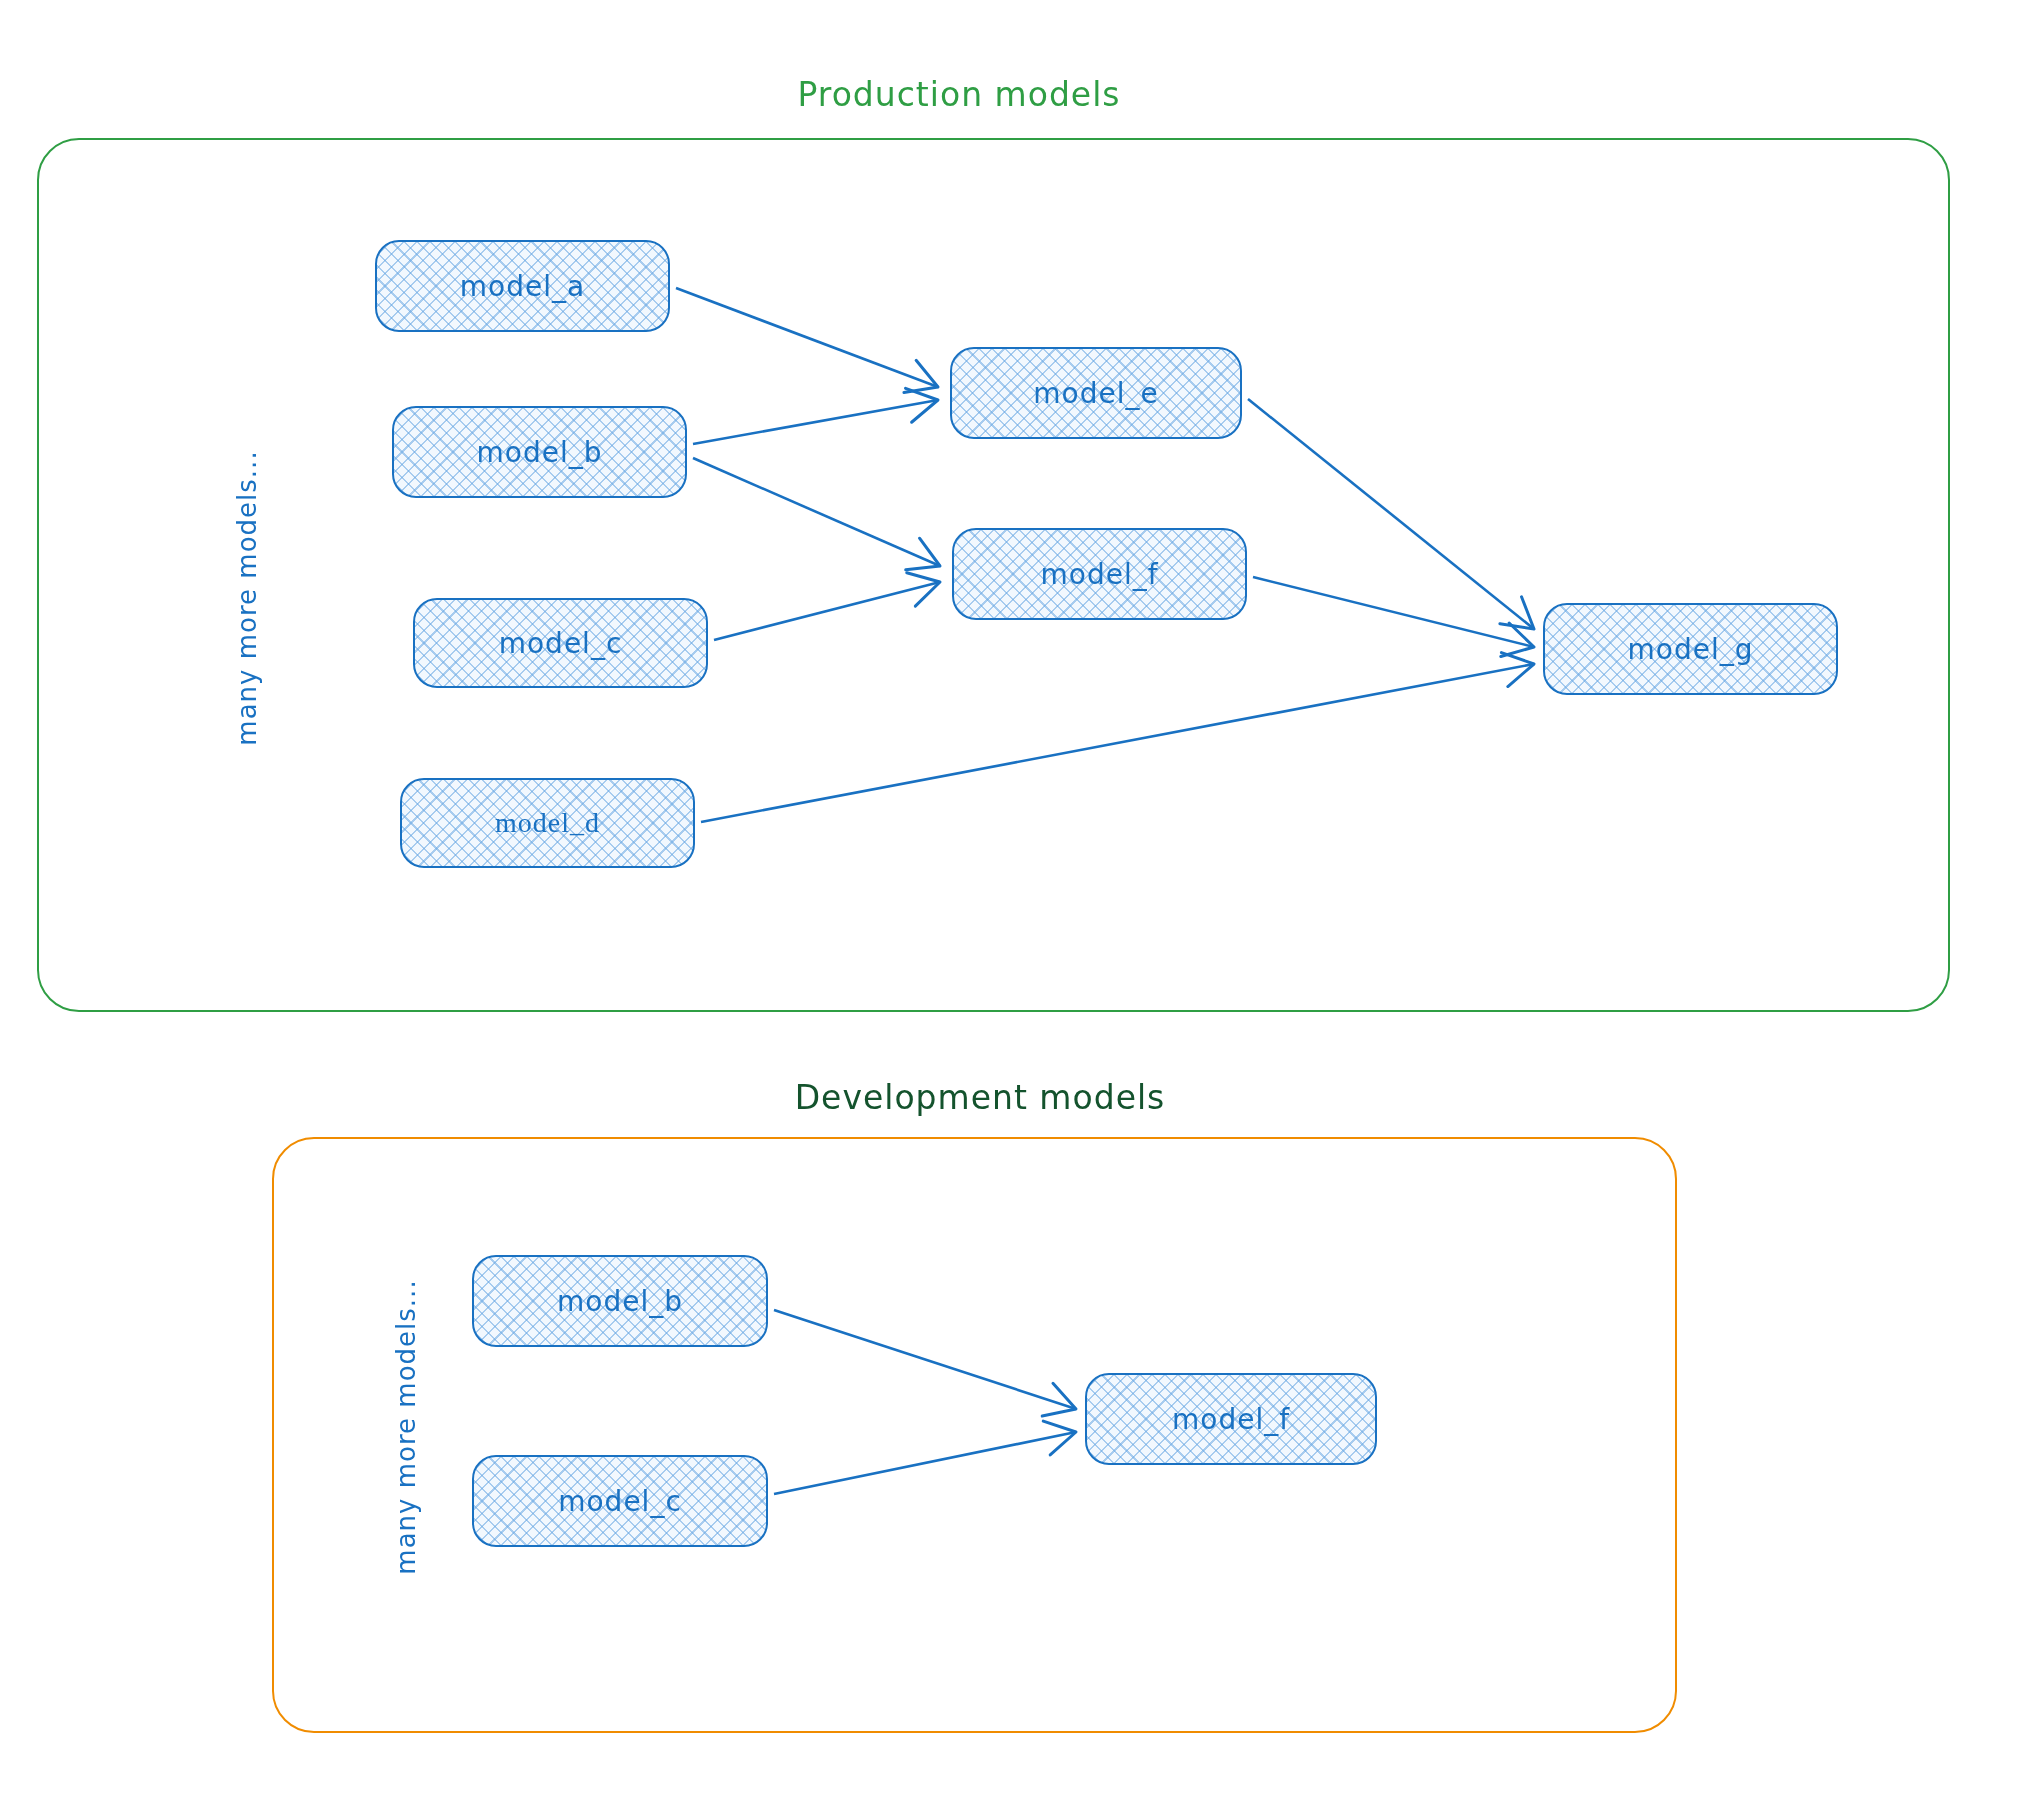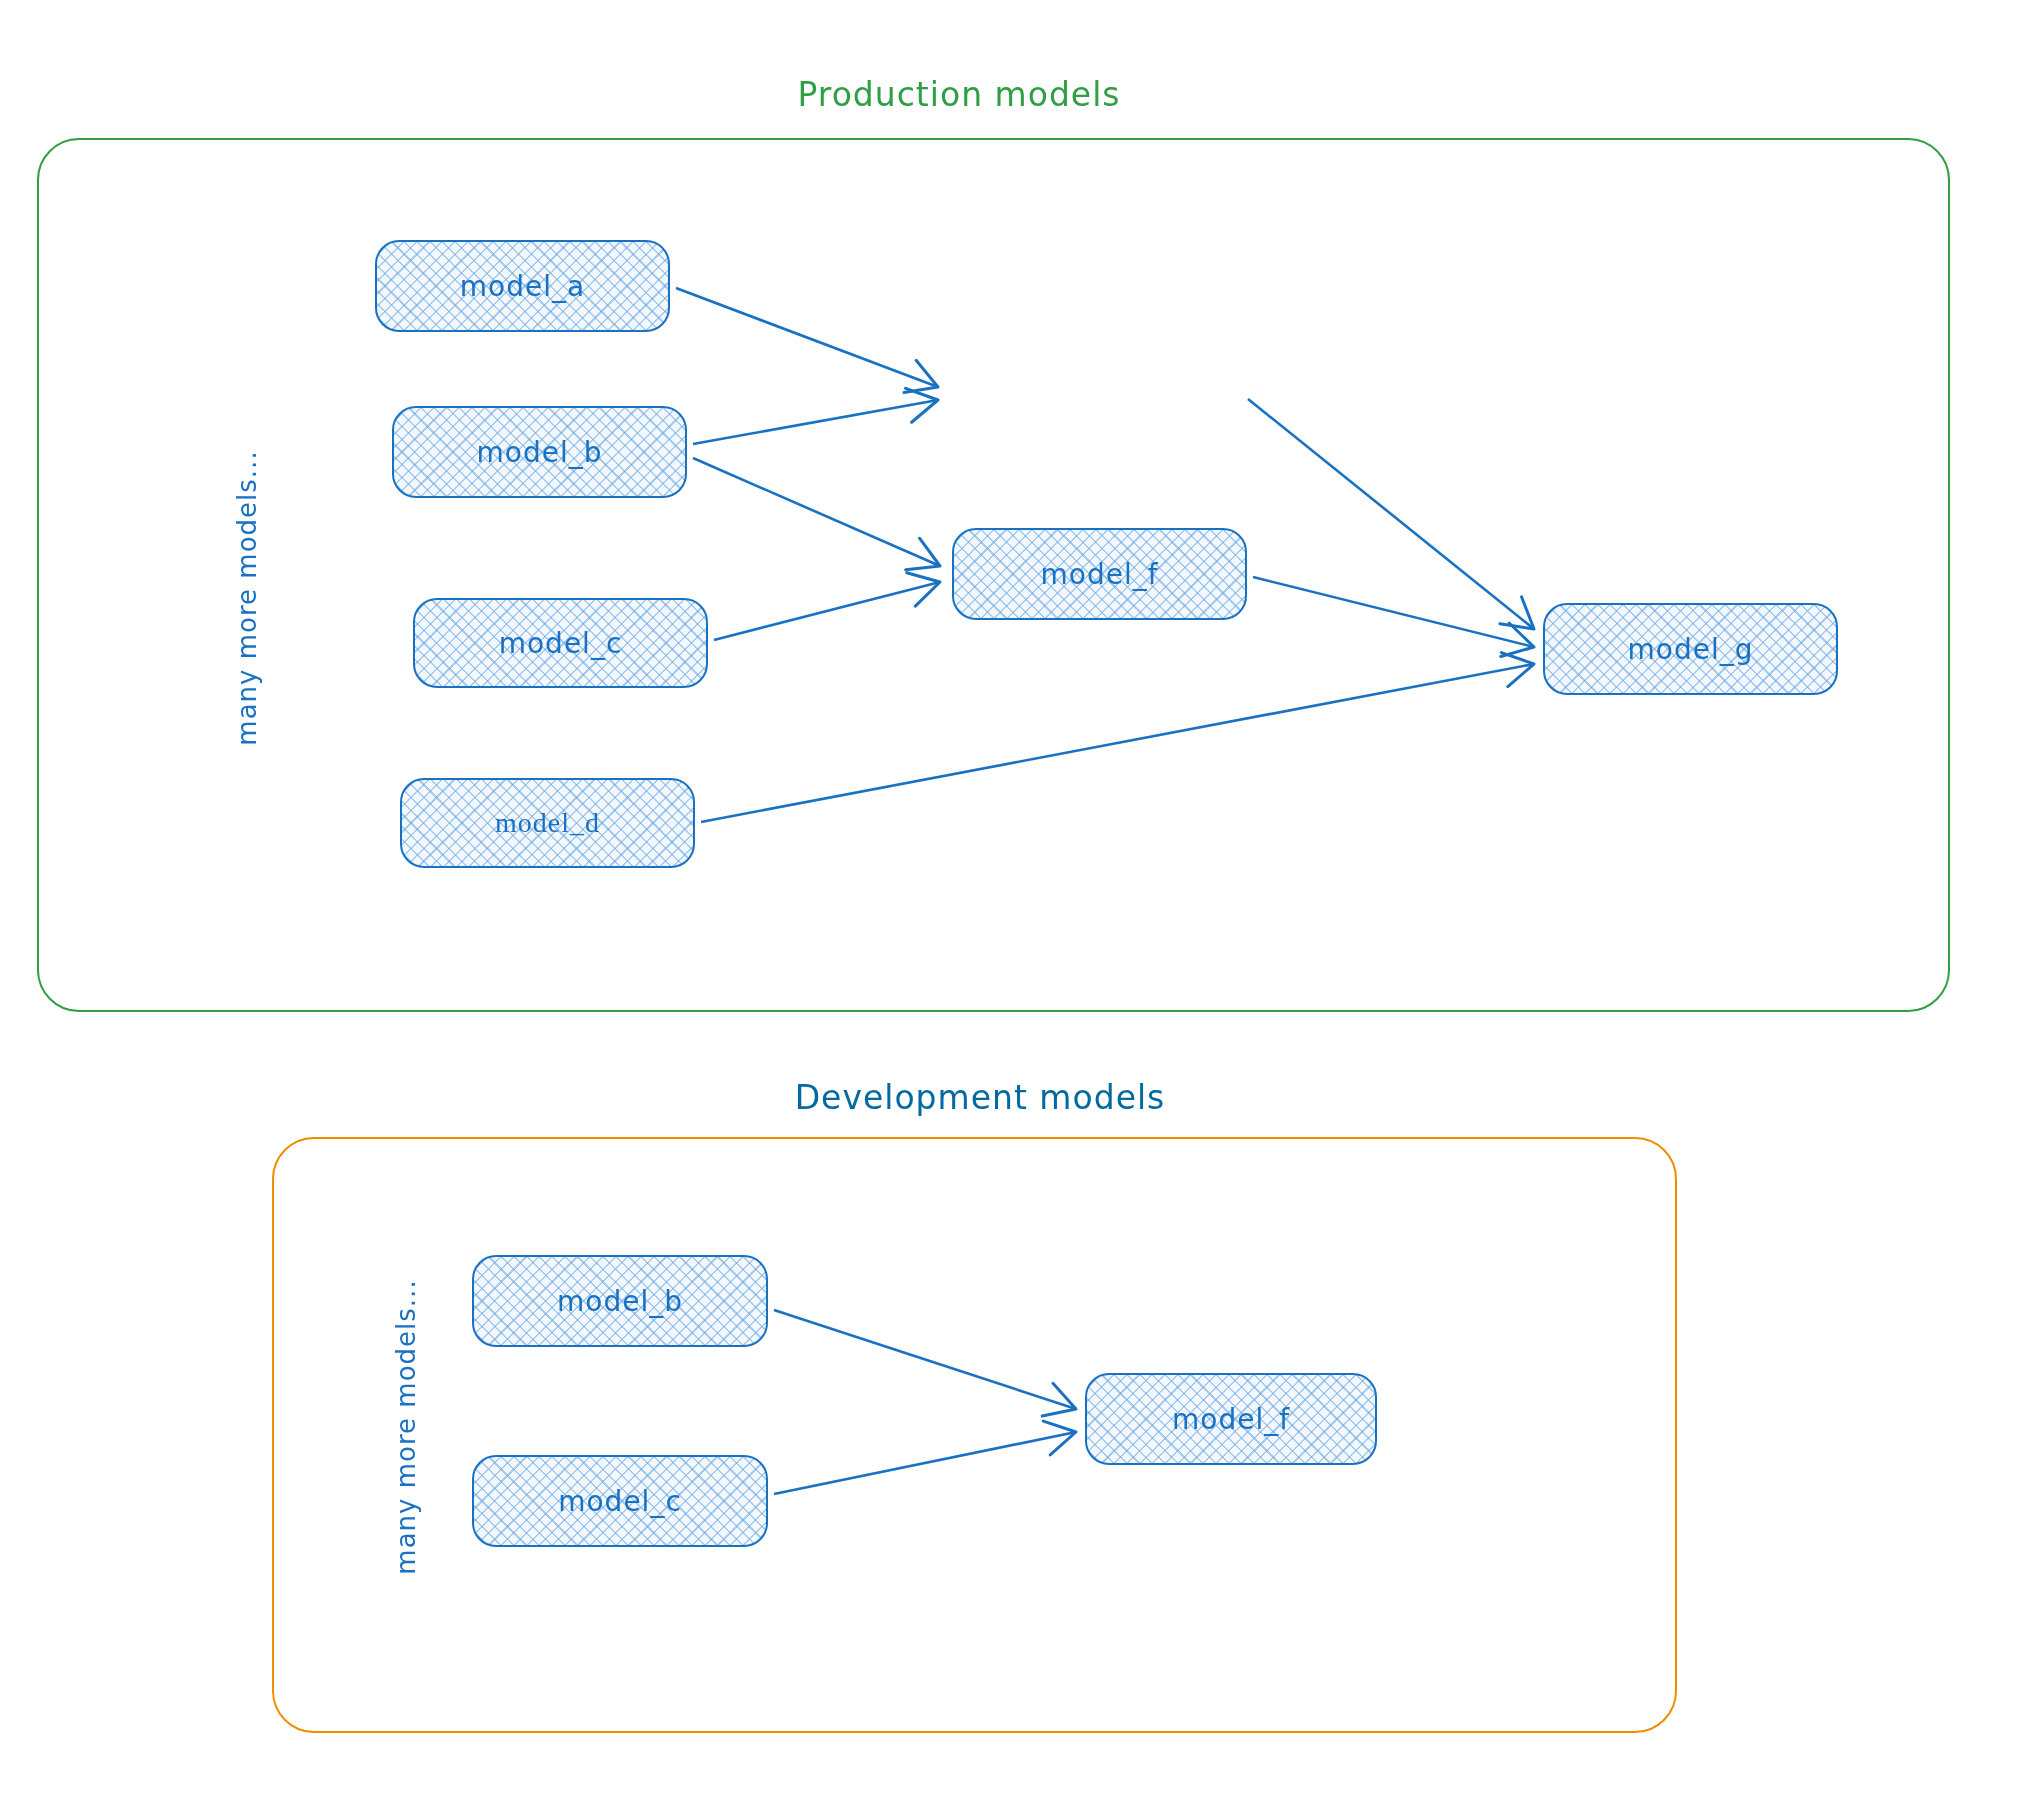--- a/index.html
+++ b/index.html
@@ -26,21 +26,21 @@
   .section-title{
     position:absolute;
     transform:translate(-50%,-50%);
     font-size:33px;
     letter-spacing:1px;
     white-space:nowrap;
     font-weight:normal;
     margin-left:13px;
   }
   .section-title.production{ left:946px; top:94px; color:#2f9e44; }
-  .section-title.development{ left:967px; top:1097px; color:#0369a1; }
+  .section-title.development{ left:967px; top:1097px; color:#14532d; }
   .vlabel{
     position:absolute;
     transform:translate(-50%,-50%) rotate(-90deg);
     white-space:nowrap;
     color:#1971c2;
     font-size:26px;
     letter-spacing:1px;
   }
   .vlabel.production{ left:247px; top:598px; }
   .vlabel.development{ left:406px; top:1427px; }
@@ -104,20 +104,23 @@
   </div>
   <div class="node" style="left:392px; top:406px; width:295px; height:92px;">
     <span class="node-label">model_b</span>
   </div>
   <div class="node" style="left:413px; top:598px; width:295px; height:90px;">
     <span class="node-label">model_c</span>
   </div>
   <div class="node" style="left:400px; top:778px; width:295px; height:90px;font-family:Liberation Serif, serif;">
     <span class="node-label">model_d</span>
   </div>
+  <div class="node" style="left:950px; top:347px; width:292px; height:92px;">
+    <span class="node-label">model_e</span>
+  </div>
   <div class="node" style="left:952px; top:528px; width:295px; height:92px;">
     <span class="node-label">model_f</span>
   </div>
   <div class="node" style="left:1543px; top:603px; width:295px; height:92px;text-align:right;">
     <span class="node-label">model_g</span>
   </div>
 
   <div class="node" style="left:472px; top:1255px; width:296px; height:92px;">
     <span class="node-label">model_b</span>
   </div>

